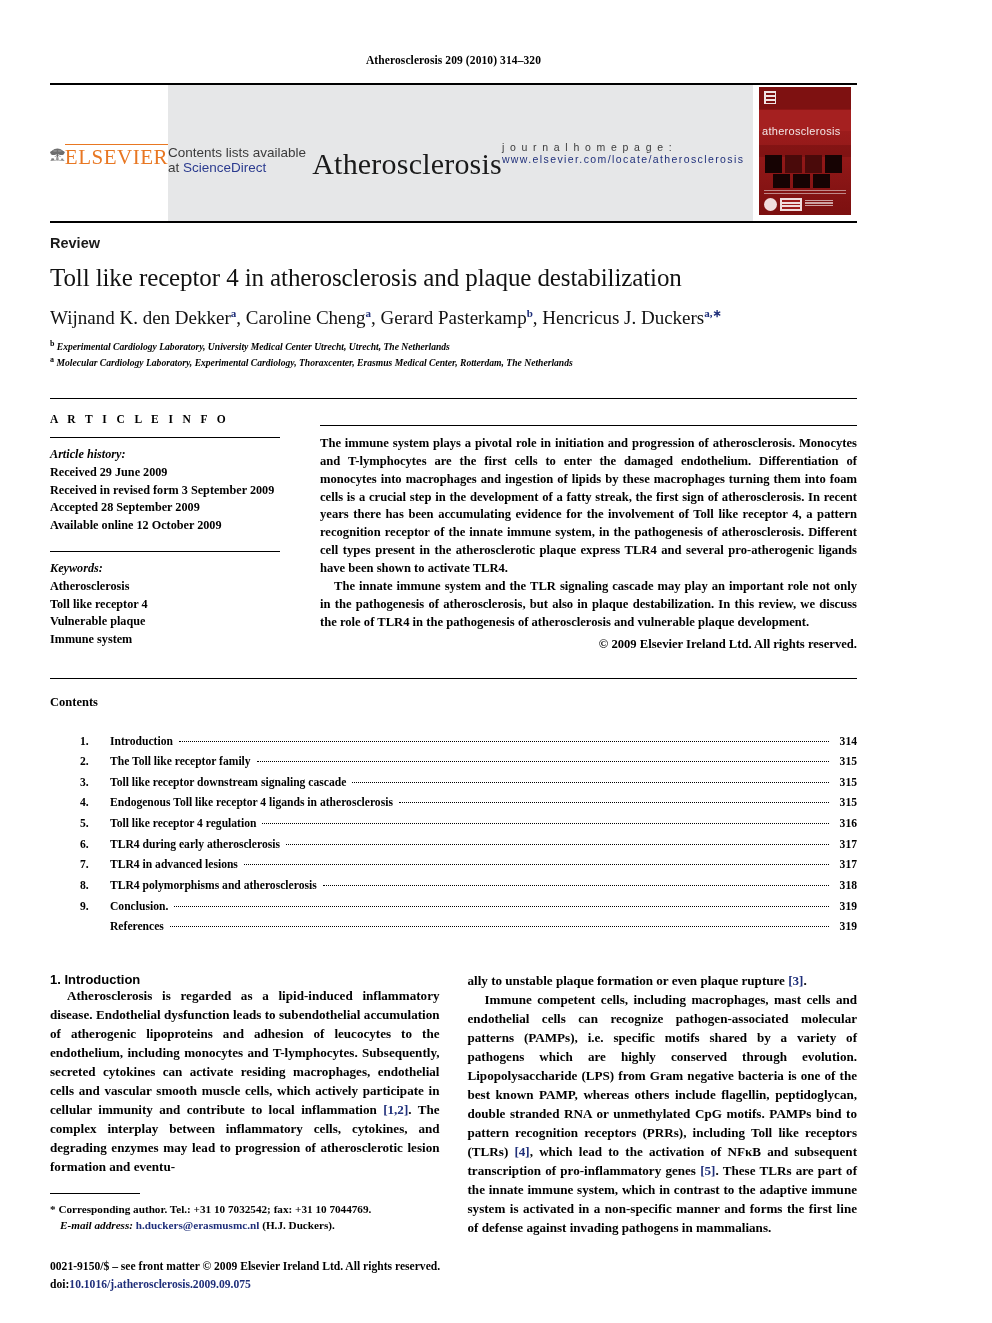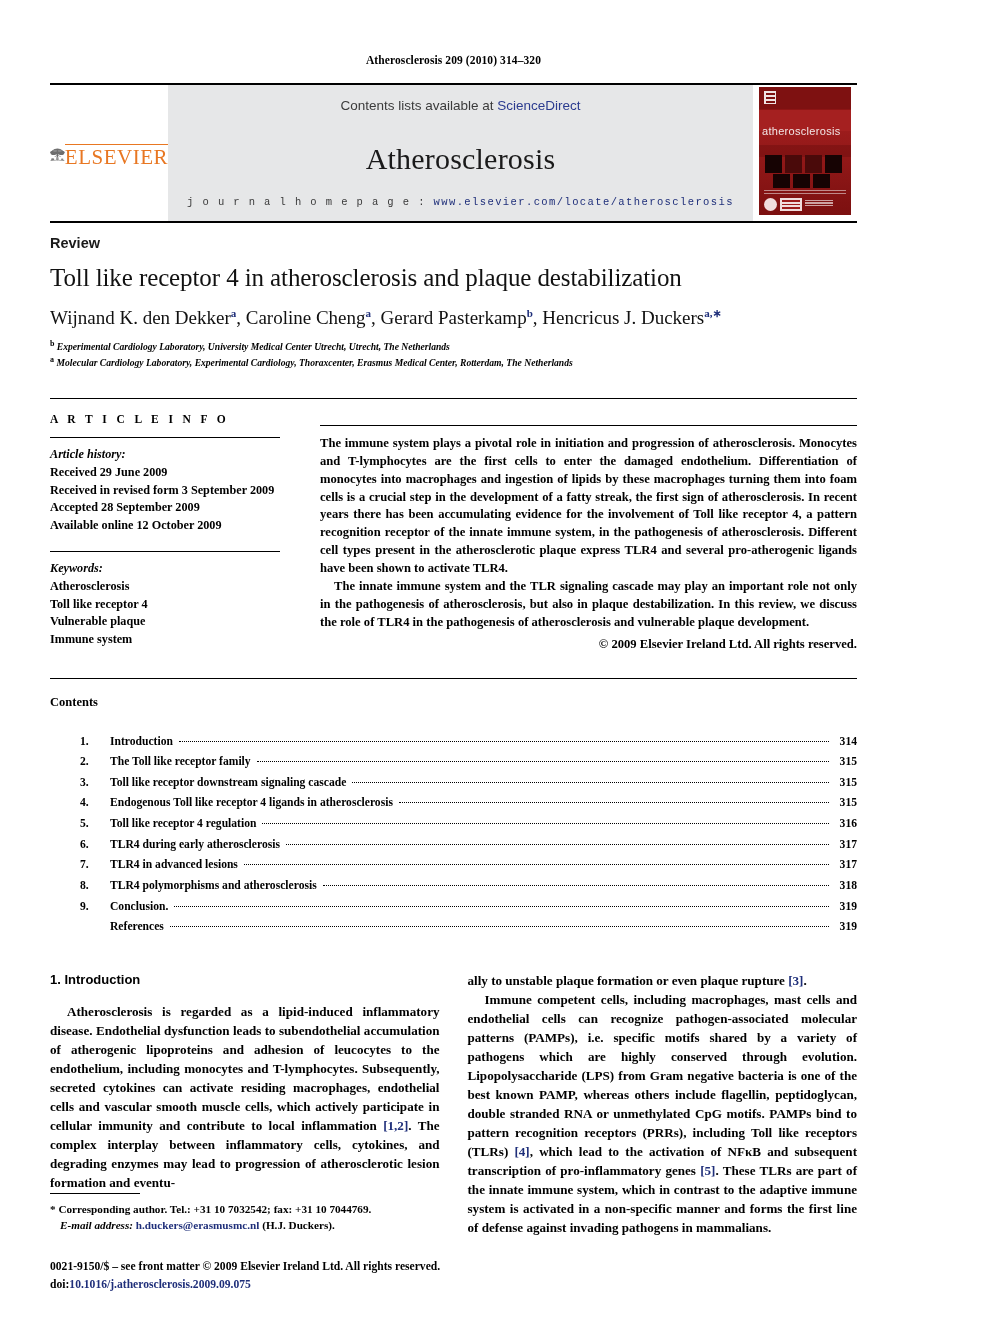--- a/index.html
+++ b/index.html
@@ -58,41 +58,41 @@
     letter-spacing: .5px;
     line-height: 1;
     margin-top: 1px;
     border-top: 1.5px solid #E87722;
     padding-top: 2px;
   }
   .center-cell {
     flex: 1 1 auto;
     background: #e6e7e8;
     display: flex;
-    flex-direction: column;
+    flex-direction: row;
     justify-content: space-between;
     align-items: center;
     padding: 13px 0 0 0;
     box-sizing: border-box;
   }
   .contents-line {
     font-family: "Liberation Sans", sans-serif;
     font-size: 13.5px;
     color: #3b3b3b;
   }
   .contents-line a { color: #2b3b8f; text-decoration: none; }
   .journal-name {
     font-family: "Liberation Serif", serif;
     font-size: 30px;
     color: #1a1a1a;
     margin-top: 8px;
     letter-spacing: .2px;
   }
   .homepage-line {
-    font-family: Liberation Mono, monospace;
+    font-family: Liberation Sans, sans-serif;
     font-size: 10.5px;
     color: #3b3b3b;
     letter-spacing: 1.4px;
     margin-bottom: 13px;
   }
   .homepage-line .url { color: #1f2f7a; }
   .cover-cell {
     width: 104px;
     flex: 0 0 104px;
     display: flex;
@@ -208,21 +208,20 @@
   .body-cols {
     margin: 34px 50px 0 50px;
     display: flex;
     gap: 28px;
   }
   .bcol { flex: 1 1 0; }
   .body-head {
     font-family:"Liberation Sans", sans-serif;
     font-size: 13px;
     font-weight: bold;
-    margin-bottom: 16px;
   }
   .body-text {
     font-size: 13.1px;
     line-height: 1.45;
     text-align: justify;
     font-weight: bold;
     font-family: "Liberation Serif", serif;
   }
   .body-text p { margin: 0; }
   .body-text p.ind { text-indent: 17px; }

